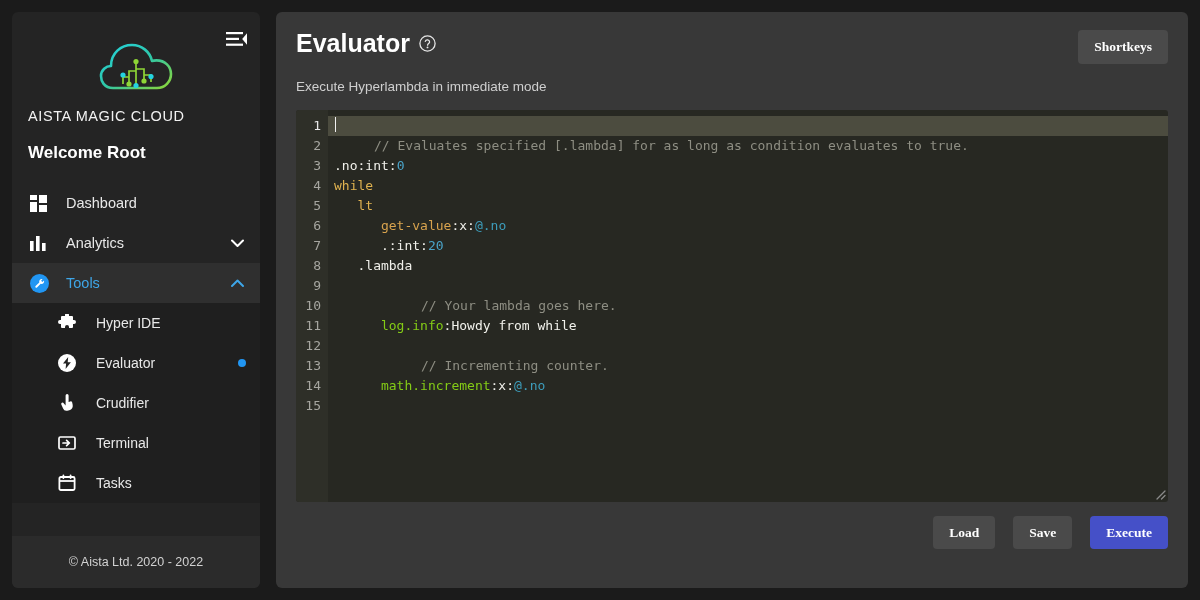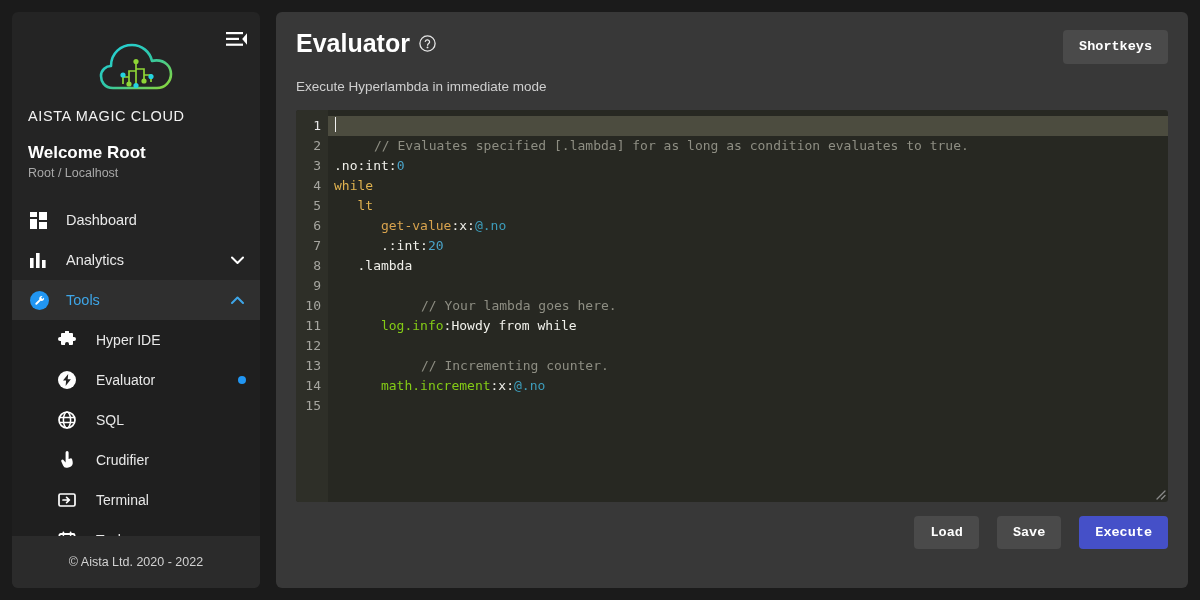--- a/index.html
+++ b/index.html
@@ -170,21 +170,21 @@
     color: #ffffff;
     line-height: 1.1;
   }
   .page-sub {
     margin-top: 21px;
     font-size: 13.5px;
     color: #cfcfcf;
   }
 
   .btn {
-    font-family: Liberation Mono, monospace;
+    font-family: Liberation Serif, serif;
     font-size: 13.5px;
     font-weight: 700;
     color: #ffffff;
     background: #4a4a4a;
     border: none;
     border-radius: 4px;
     padding: 10px 16px;
     cursor: pointer;
     line-height: 1;
   }
@@ -305,21 +305,20 @@
           </g>
           <g fill="#24d3e0">
             <circle cx="24" cy="36" r="2.6"></circle>
             <circle cx="52" cy="37.5" r="2.6"></circle>
             <circle cx="37" cy="46.5" r="2.6"></circle>
           </g>
         </svg>
       </div>
       <div class="brand-name">AISTA MAGIC CLOUD</div>
       <div class="welcome">Welcome Root</div>
-      <div class="subuser">Root / Localhost</div>
     </div>
 
     <nav class="nav">
 
       <div class="nav-item">
         <span class="ico">
           <svg width="17" height="17" viewBox="0 0 17 17" aria-hidden="true">
             <rect x="0" y="0" width="7" height="5" fill="#ffffff"></rect>
             <rect x="9" y="0" width="8" height="8" fill="#ffffff"></rect>
             <rect x="0" y="7" width="7" height="10" fill="#ffffff"></rect>
@@ -376,30 +375,20 @@
           <span class="ico">
             <svg width="18" height="18" viewBox="0 0 18 18" aria-hidden="true">
               <circle cx="9" cy="9" r="9" fill="#ffffff"></circle>
               <path d="M10.2 3 L5 9.6 h3.1 L7.6 15 L12.9 8.2 H9.7 Z" fill="#242424"></path>
             </svg>
           </span>
           <span class="label">Evaluator</span>
           <span class="dot"></span>
         </div>
 
-        <div class="sub-item">
-          <span class="ico">
-            <svg width="18" height="18" viewBox="0 0 18 18" aria-hidden="true">
-              <circle cx="9" cy="9" r="8" fill="none" stroke="#ffffff" stroke-width="1.7"></circle>
-              <ellipse cx="9" cy="9" rx="3.6" ry="8" fill="none" stroke="#ffffff" stroke-width="1.5"></ellipse>
-              <path d="M1.4 6.4 H16.6 M1.4 11.6 H16.6" stroke="#ffffff" stroke-width="1.5"></path>
-            </svg>
-          </span>
-          <span class="label">SQL</span>
-        </div>
 
         <div class="sub-item">
           <span class="ico">
             <svg width="18" height="18" viewBox="0 0 18 18" aria-hidden="true">
               <path d="M7.6 1.6 a1.5 1.5 0 0 1 3 0 V8 l1.6 -0.6 a1.6 1.6 0 0 1 2 1.1 l0.5 2.6 a4.6 4.6 0 0 1 -3.4 5.1 l-2 0.5 a3.6 3.6 0 0 1 -4.2 -2.2 L3.3 10.6 a1.4 1.4 0 0 1 2.4 -1.4 l1.9 2.2 Z" fill="#ffffff"></path>
             </svg>
           </span>
           <span class="label">Crudifier</span>
         </div>
 

